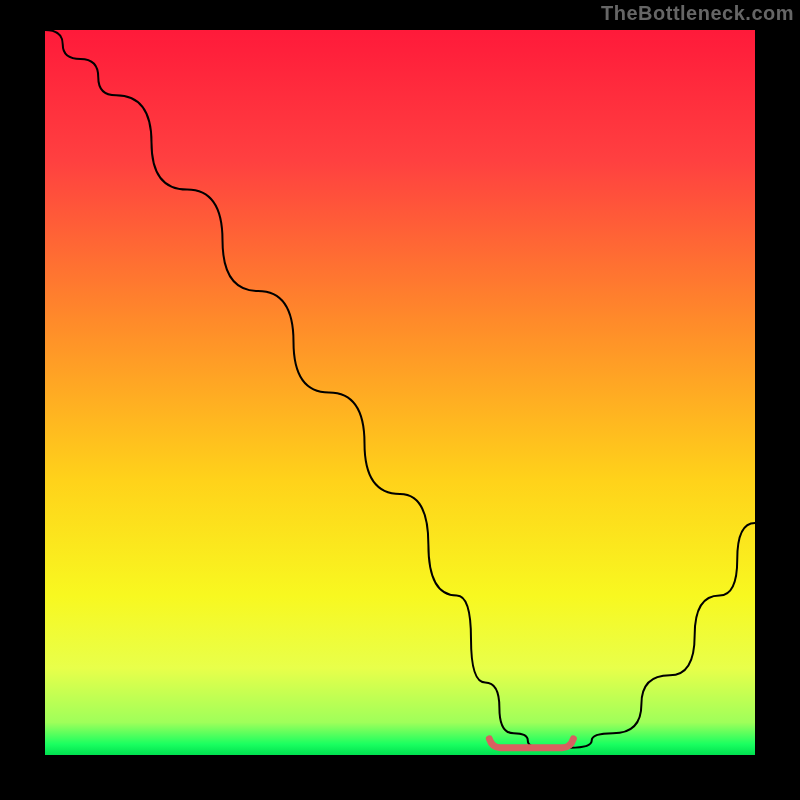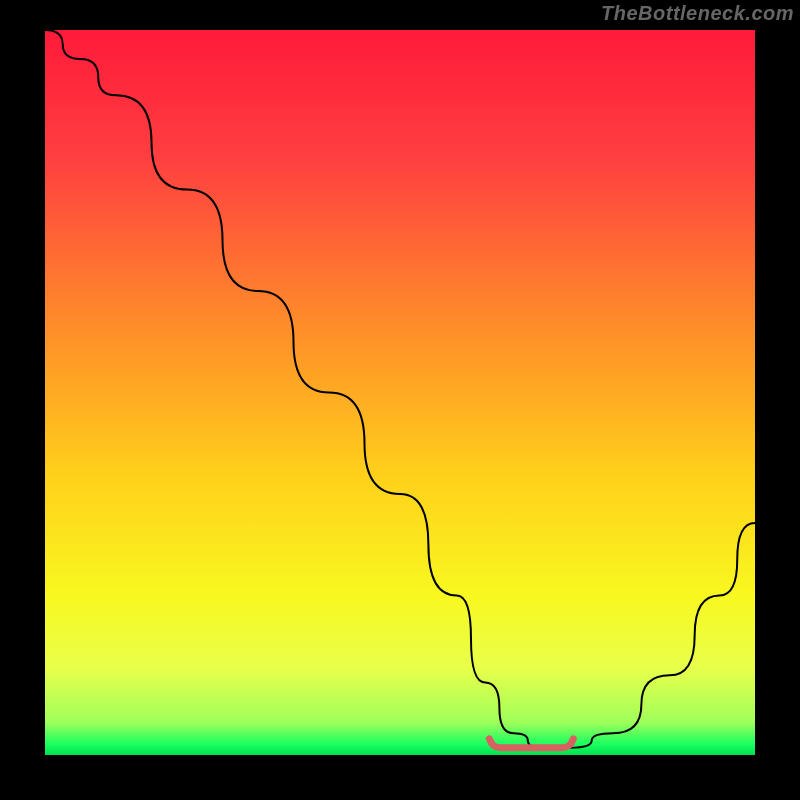--- a/index.html
+++ b/index.html
@@ -19,21 +19,20 @@
   }
   .watermark {
     position: absolute;
     top: 2px;
     right: 6px;
     color: #666;
     font-size: 20px;
     font-weight: bold;
     letter-spacing: 0.5px;
     z-index: 50;
-    font-style: italic;
   }
   .plot {
     position: absolute;
     left: 45px;
     top: 30px;
     width: 710px;
     height: 725px;
   }
   .plot svg {
     position: absolute;

